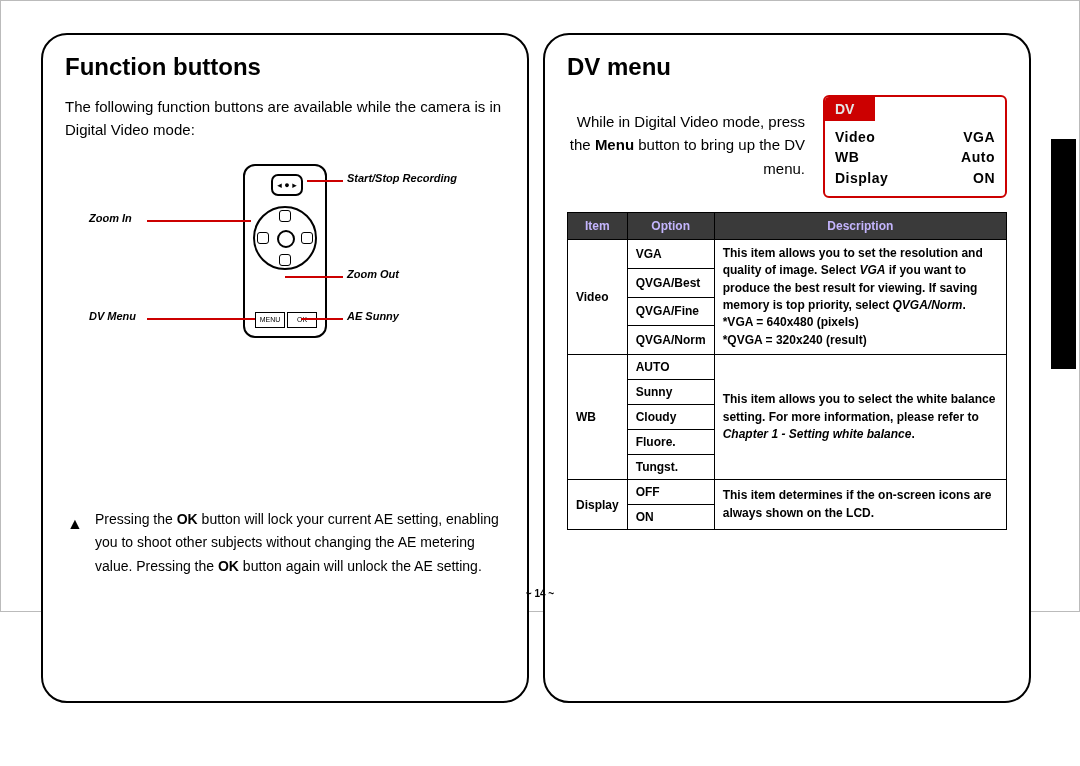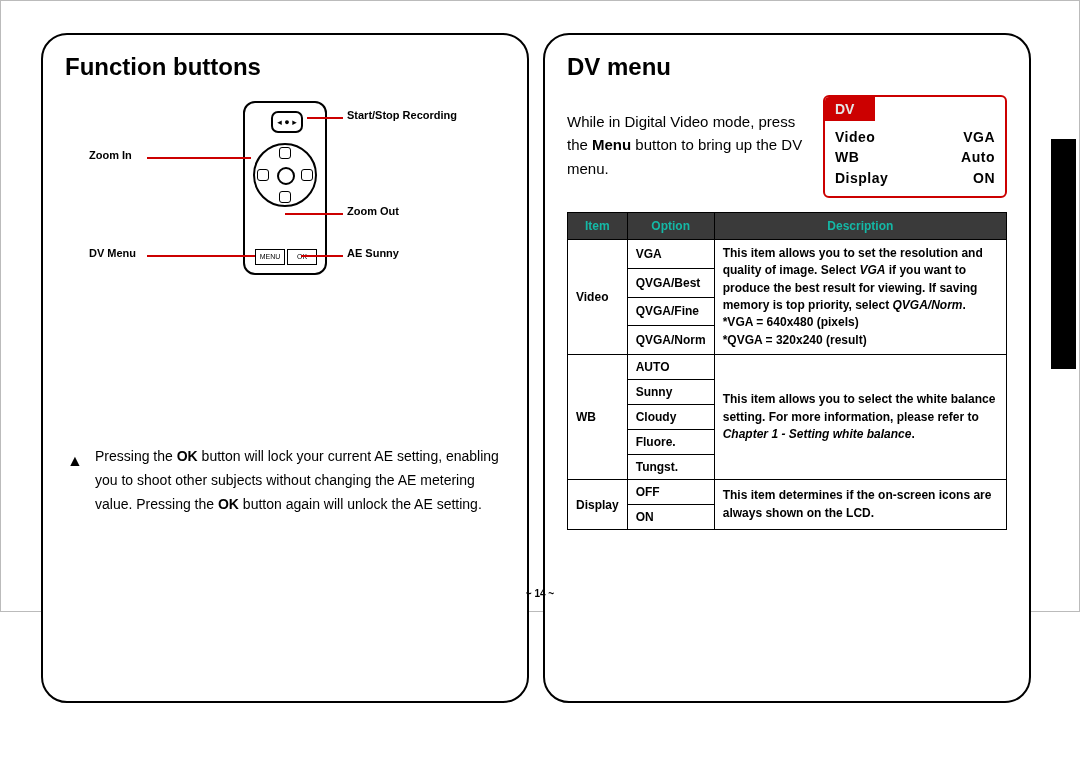--- a/index.html
+++ b/index.html
@@ -115,20 +115,21 @@
   .lead {
     position: absolute;
     height: 2px;
     background: #cc0000;
   }
   .lead-label {
     position: absolute;
     font-size: 11px;
     font-weight: bold;
     white-space: nowrap;
+    font-style: italic;
   }
   
   .lead.zoomin { top: 62px; left: 82px; width: 104px; }
   .lead-label.zoomin { top: 54px; left: 24px; }
   .lead.dvmenu { top: 160px; left: 82px; width: 108px; }
   .lead-label.dvmenu { top: 152px; left: 24px; }
   
   .lead.startstop { top: 22px; left: 242px; width: 36px; }
   .lead-label.startstop { top: 14px; left: 282px; }
   .lead.zoomout { top: 118px; left: 220px; width: 58px; }
@@ -153,20 +154,21 @@
   .intro-row {
     display: flex;
     gap: 18px;
     align-items: flex-start;
     margin-bottom: 14px;
   }
   .intro-text {
     flex: 1;
     font-size: 15px;
     line-height: 1.55;
+    text-align: right;
   }
   
   .dv-box {
     width: 180px;
     border: 2px solid #cc0000;
     border-radius: 6px;
     overflow: hidden;
     flex-shrink: 0;
   }
   .dv-tab {
@@ -190,21 +192,21 @@
   }
   
   table.spec {
     width: 100%;
     border-collapse: collapse;
     margin-top: 6px;
     font-size: 12px;
   }
   table.spec th {
     background: #3a3a3a;
-    color: #14b8a6;
+    color: #c4b5fd;
     padding: 6px 8px;
     text-align: center;
     border: 1px solid #000;
     font-weight: bold;
   }
   table.spec td {
     border: 1px solid #000;
     padding: 5px 8px;
     vertical-align: middle;
   }
@@ -243,20 +245,21 @@
     font-weight: bold;
   }
 </style>
 </head>
 <body>
 
 <div class="page">
 
   <div class="panel panel-left">
     <h2>Function buttons</h2>
+    <p class="body-text">The following function buttons are available while the camera is in Digital Video mode:</p>
 
     <div class="diagram-wrap">
       <div class="controller">
         <div class="top-bar">◂ ● ▸</div>
         <div class="dpad">
           <span class="arm u"></span>
             <span class="arm d"></span>
             <span class="arm l"></span>
             <span class="arm r"></span>
         </div>

